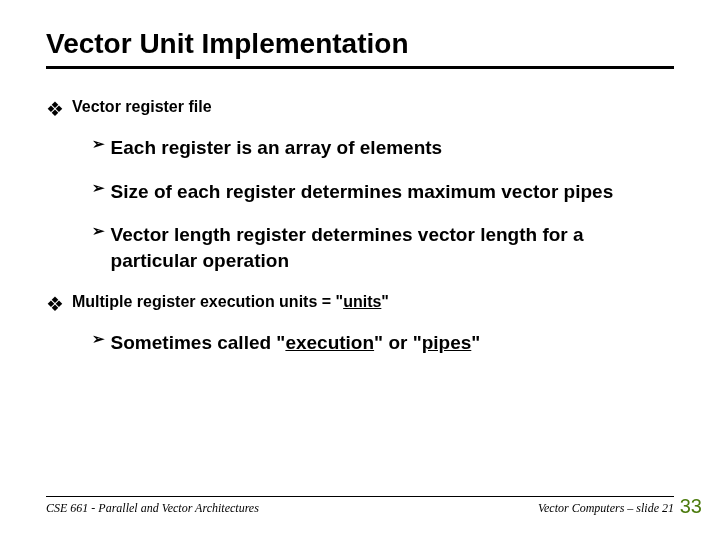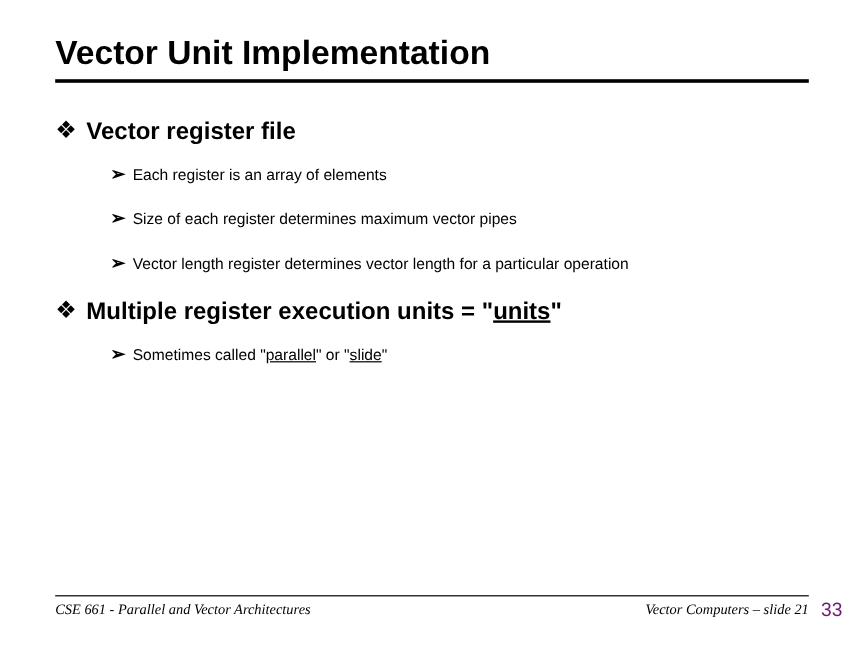--- a/index.html
+++ b/index.html
@@ -24,40 +24,40 @@
     align-items: flex-start;
     margin-bottom: 14px;
     margin-top: 14px;
   }
   .bullet-l1 .marker {
     font-size: 20px;
     margin-right: 8px;
     line-height: 1.2;
   }
   .bullet-l1 .txt {
-    font-size: 20px;
+    font-size: 16px;
     font-weight: bold;
     line-height: 1.3;
   }
   .bullet-l2 {
     display: flex;
     align-items: flex-start;
     margin-left: 46px;
     margin-bottom: 18px;
     padding-right: 30px;
   }
   .bullet-l2 .marker {
     font-size: 15px;
     margin-right: 6px;
     line-height: 1.25;
     font-weight: bold;
   }
   .bullet-l2 .txt {
-    font-size: 13px;
-    font-weight: normal;
+    font-size: 19px;
+    font-weight: bold;
     line-height: 1.35;
   }
   .u { text-decoration: underline; }
   .footer {
     position: absolute;
     left: 46px;
     right: 46px;
     bottom: 24px;
     border-top: 1px solid #000;
     padding-top: 4px;
@@ -68,22 +68,22 @@
     font-style: italic;
     font-size: 12px;
     color: #000;
   }
   .pagenum {
     position: absolute;
     right: 18px;
     bottom: 22px;
     font-family: Arial, sans-serif;
     font-style: normal;
-    font-size: 16px;
-    color: #701a75;
+    font-size: 20px;
+    color: #4d7c0f;
     text-align: center;
   }
 </style>
 </head>
 <body>
 
 <div class="slide">
 
   <div class="title">Vector Unit Implementation</div>
 
@@ -110,21 +110,21 @@
   <div class="bullet-l1">
     <span class="marker">❖</span>
     <span class="txt">
       <span>Multiple register execution units = "</span><span class="u">units</span><span>"</span>
     </span>
   </div>
 
   <div class="bullet-l2">
     <span class="marker">➢</span>
     <span class="txt">
-      <span>Sometimes called "</span><span class="u">parallel</span><span>" or "</span><span class="u">slide</span><span>"</span>
+      <span>Sometimes called "</span><span class="u">execution</span><span>" or "</span><span class="u">pipes</span><span>"</span>
     </span>
   </div>
 
   <div class="footer">
     <span>CSE 661 - Parallel and Vector Architectures</span>
     <span>Vector Computers – slide 21</span>
   </div>
 
   <div class="pagenum">33</div>
 

